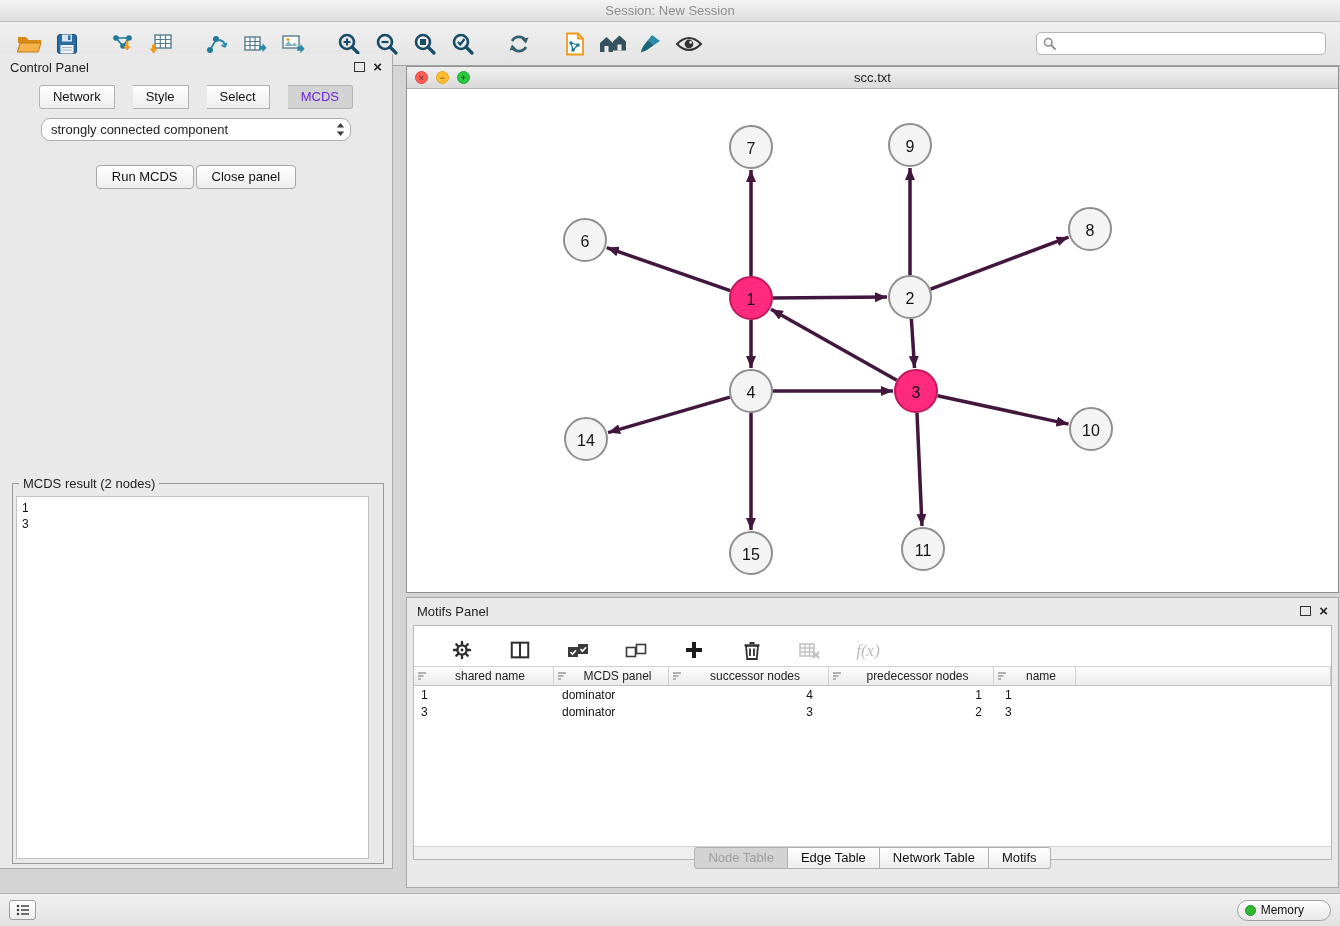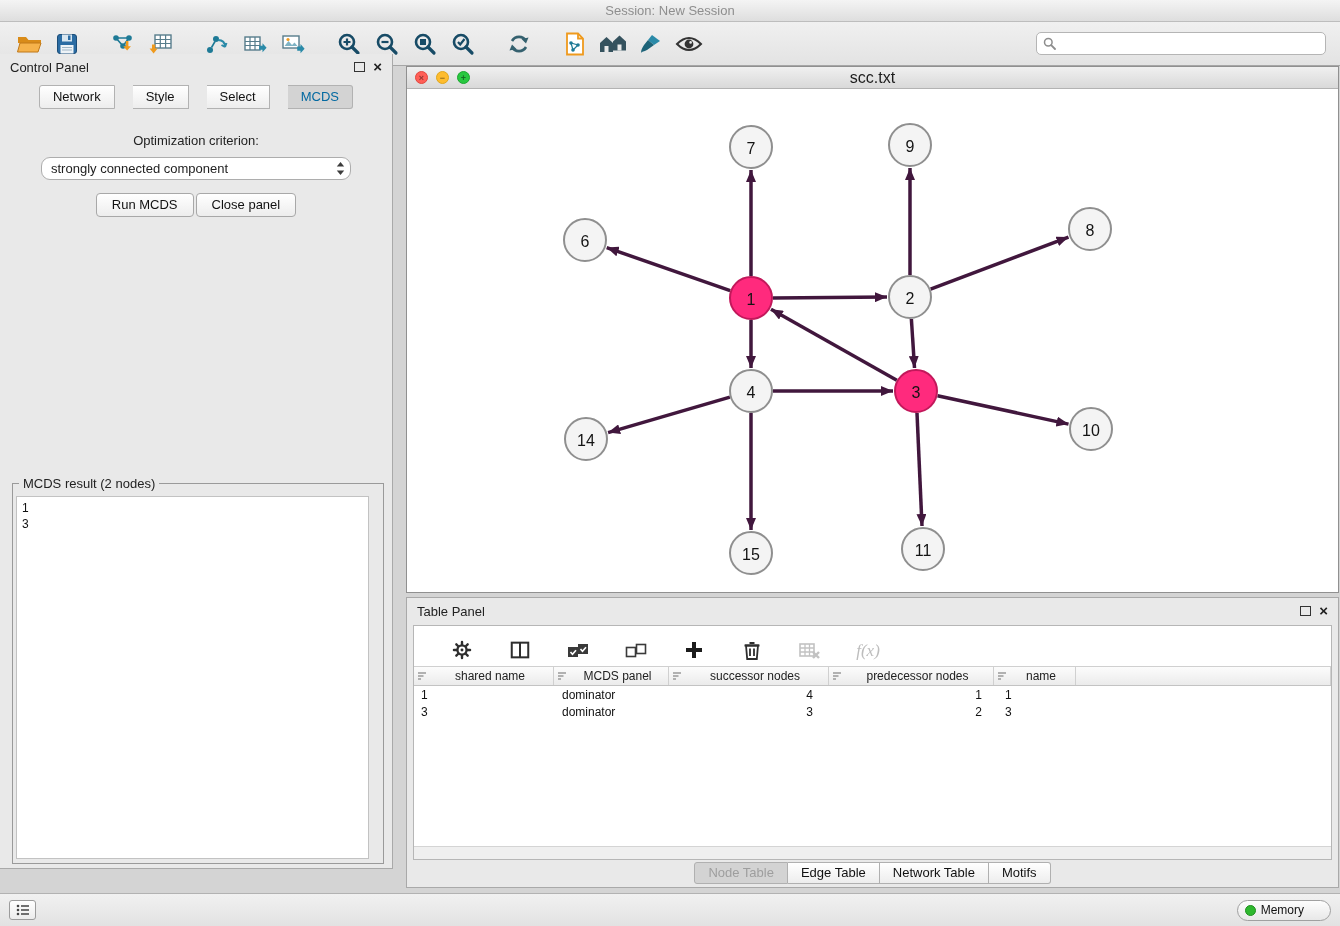--- a/index.html
+++ b/index.html
@@ -18,58 +18,58 @@
 
 .control-panel { position:absolute; left:0; top:54px; width:393px; height:815px; background:#e9e9e9; border-right:1px solid #a9a9a9; border-bottom:1px solid #a9a9a9; }
 .panel-header { height:26px; display:flex; align-items:center; padding:0 10px; font-size:13px; color:#222; background:#e9e9e9; }
 .ph-icons { margin-left:auto; display:flex; align-items:center; gap:8px; }
 .float-ic { width:11px; height:10px; border:1.5px solid #333; display:inline-block; }
 .close-x { font-size:15px; font-weight:bold; color:#222; line-height:10px; }
 .cp-tabs { display:flex; justify-content:center; margin-top:5px;gap:18px; }
 .cptab { border:1px solid #b2b2b2; border-left:none; padding:3px 13px 4px; font-size:13px; background:linear-gradient(#ffffff,#ededed); color:#111; }
 .cptab:first-child { border-left:1px solid #b2b2b2; border-radius:3px 0 0 3px; }
 .cptab:last-child { border-radius:0 3px 3px 0; }
-.cptab.sel { background:#d3d3d3; color:#0369a1; }
+.cptab.sel { background:#d3d3d3; color:#6d28d9; }
 .opt-label { text-align:center; margin-top:24px; font-size:13px; }
 .dropdown { width:310px; height:23px; margin:9px auto 0; background:#fff; border:1px solid #adadad; border-radius:9px; display:flex; align-items:center; padding:0 5px 0 9px; font-size:13px; }
 .dropdown .dd-val { flex:1; }
-.cp-buttons { display:flex; justify-content:center; gap:2px; margin-top:13px; }
+.cp-buttons { display:flex; justify-content:center; gap:2px; margin-top:24px; }
 .cp-buttons button { font-family:inherit; font-size:13px; padding:3px 15px 4px; background:linear-gradient(#ffffff,#ededed); border:1px solid #a8a8a8; border-radius:4px; color:#111; }
 .result-box { position:absolute; left:12px; top:429px; width:372px; height:381px; border:1px solid #9a9a9a; }
 .result-legend { position:absolute; top:-8px; left:6px; background:#e9e9e9; padding:0 4px; font-size:13px; }
 .result-area { position:absolute; left:3px; top:12px; right:14px; bottom:4px; background:#fff; border:1px solid #c2c2c2; padding:3px 5px; font-size:12px; line-height:16px; color:#111; }
 
 
 .net-window { position:absolute; left:406px; top:66px; width:933px; height:527px; border:1px solid #909090; background:#fff; }
 .net-titlebar { height:22px; background:linear-gradient(#f0f0f0,#d9d9d9); border-bottom:1px solid #b3b3b3; position:relative; display:flex; align-items:center; padding:0 8px; gap:8px; }
 .tl { width:13px; height:13px; border-radius:50%; font-size:9px; line-height:13px; text-align:center; color:rgba(0,0,0,0.45); font-weight:bold; }
 .tl.red { background:#ff5f57; border:1px solid #e2463d; }
 .tl.yellow { background:#febc2e; border:1px solid #e0a71c; }
 .tl.green { background:#28c840; border:1px solid #1ba72f; }
-.net-title { position:absolute; left:0; width:100%; text-align:center; font-size:16px; color:#1c1c1c; }
+.net-title { position:absolute; left:0; width:100%; text-align:center; font-size:13px; color:#1c1c1c; }
 #graph-svg { width:931px; height:503px; }
 #graph-svg text { font-family:"Liberation Sans",sans-serif; font-size:16px; fill:#141414; }
 
 
 .table-panel { position:absolute; left:406px; top:597px; width:933px; height:291px; background:#e9e9e9; border:1px solid #a9a9a9; }
 .tp-inner { position:absolute; left:6px; right:6px; top:27px; bottom:27px; background:#fff; border:1px solid #b6b6b6; }
 .tp-toolbar { height:40px; display:flex; align-items:center; padding:0 4px 0 12px; }
 .ttbtn { width:32px; height:30px; display:flex; align-items:flex-end; justify-content:center; margin-right:6px;margin-left:20px; }
 .fx { font-family:"Liberation Serif",serif; font-style:italic; font-size:17px; color:#bdbdbd; }
 .tbl-header { display:flex; height:20px; background:linear-gradient(#fcfcfc,#ebebeb); border-top:1px solid #d0d0d0; border-bottom:1px solid #c3c3c3; font-size:12px; }
 .th { display:flex; align-items:center; border-right:1px solid #d0d0d0; padding-left:3px; }
 .th .lbl { flex:1; text-align:center; padding:0 4px; }
 .c1{width:140px;} .c2{width:115px;} .c3{width:160px;} .c4{width:165px;} .c5{width:82px;} .cfill{flex:1;}
 .tbl-row { display:flex; height:17px; align-items:center; font-size:12px; color:#111; }
 .td { overflow:hidden; white-space:nowrap; }
 .td.c1 { padding-left:7px; } .td.c2 { padding-left:8px; }
 .td.c3 { text-align:right; padding-right:16px; } .td.c4 { text-align:right; padding-right:12px; }
 .td.c5 { padding-left:11px; }
 .hscroll { position:absolute; left:0; right:0; bottom:0; height:13px; background:#efefef; border-top:1px solid #d4d4d4; }
-.tp-tabs { position:absolute; left:0; width:100%; bottom:3px; display:flex; justify-content:center; }
+.tp-tabs { position:absolute; left:0; width:100%; bottom:18px; display:flex; justify-content:center; }
 .tptab { border:1px solid #b0b0b0; border-left:none; padding:2px 13px 3px; font-size:13px; background:linear-gradient(#ffffff,#ededed); color:#111; }
 .tptab:first-child { border-left:1px solid #b0b0b0; border-radius:3px 0 0 3px; }
 .tptab:last-child { border-radius:0 3px 3px 0; }
 .tptab.sel { background:#d3d3d3; color:#9e9e9e; }
 
 
 .statusbar { position:absolute; left:0; bottom:0; width:100%; height:33px; background:linear-gradient(#f1f1f1,#e2e2e2); border-top:1px solid #b2b2b2; display:flex; align-items:center; padding:0 9px; }
 .menu-btn { width:27px; height:20px; border:1px solid #9c9c9c; border-radius:3px; background:linear-gradient(#ffffff,#ececec); display:flex; align-items:center; justify-content:center; }
 .memory-btn { margin-left:auto; height:21px; border:1px solid #a0a0a0; border-radius:11px; background:linear-gradient(#fdfdfd,#e8e8e8); display:flex; align-items:center; gap:5px; padding:0 26px 0 7px; font-size:12px; color:#111; }
 .mem-dot { width:11px; height:11px; border-radius:50%; background:#2eb82e; border:1px solid #1f8f1f; }
@@ -225,21 +225,20 @@
       <span class="float-ic"></span>
       <span class="close-x">×</span>
     </span>
   </div>
   <div class="cp-tabs">
     <span class="cptab">Network</span>
     <span class="cptab">Style</span>
     <span class="cptab">Select</span>
     <span class="cptab sel">MCDS</span>
   </div>
-  <div class="opt-label">Optimization criterion:</div>
   <div class="dropdown">
     <span class="dd-val">strongly connected component</span>
     <svg width="9" height="15" viewBox="0 0 9 15">
         <path d="M4.5 1 L8.2 5.4 H0.8z" fill="#3c3c3c"></path>
         <path d="M0.8 9.6 h7.4 L4.5 14z" fill="#3c3c3c"></path>
       </svg>
   </div>
   <div class="cp-buttons">
     <button>Run MCDS</button>
     <button>Close panel</button>
@@ -325,21 +324,21 @@
       </g>
       <g>
         <circle cx="344" cy="464" r="21" fill="#f4f4f4" stroke="#8f8f8f" stroke-width="2"></circle>
         <text x="344" y="465" text-anchor="middle" dominant-baseline="central">15</text>
       </g>
     </svg>
 </div>
 
 <div class="table-panel">
   <div class="panel-header">
-    <span>Table Panel</span>
+    <span>Motifs Panel</span>
     <span class="ph-icons">
       <span class="float-ic"></span>
       <span class="close-x">×</span>
     </span>
   </div>
 
   <div class="tp-inner">
     <div class="tp-toolbar">
       <div class="ttbtn">
         <svg width="22" height="22" viewBox="0 0 24 24">

